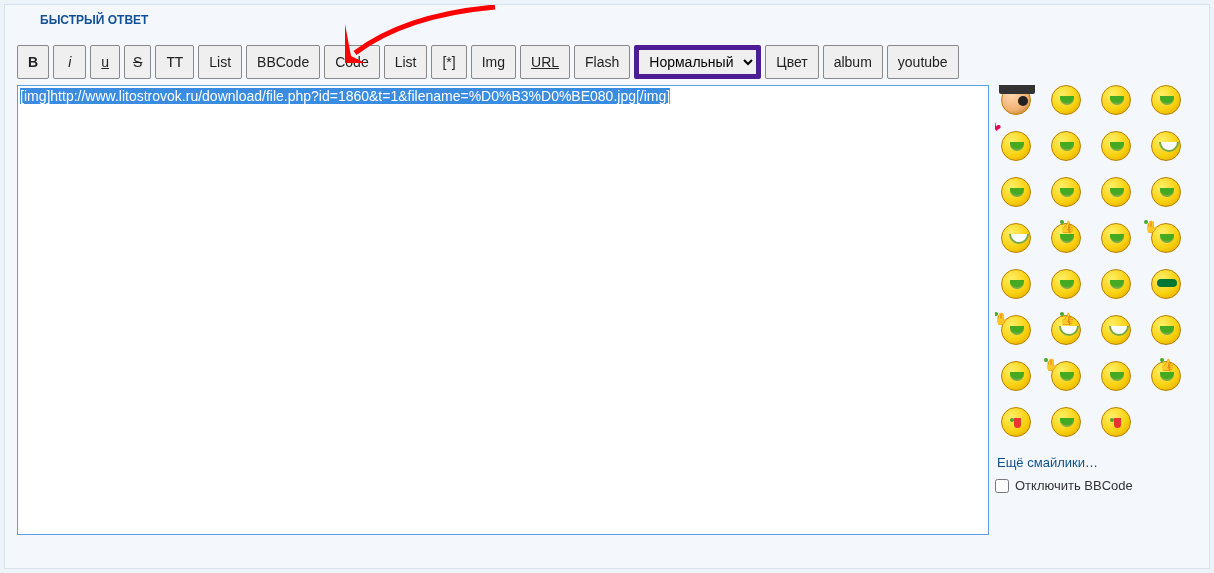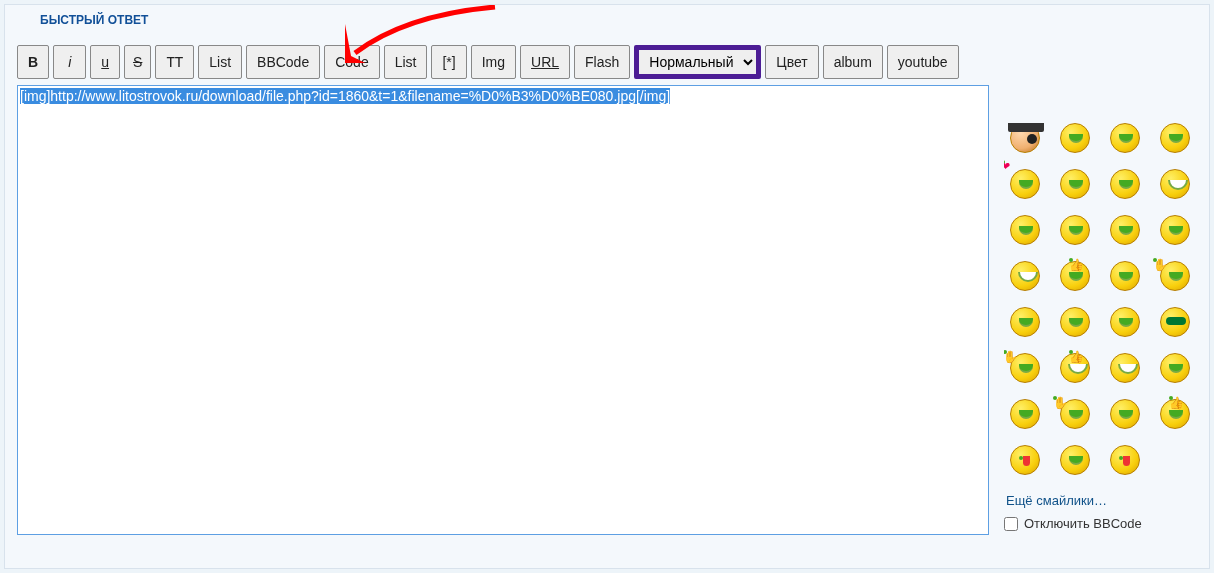--- a/index.html
+++ b/index.html
@@ -54,22 +54,22 @@
       background: #efefef;
       border: 5px solid #4c1d95;
       border-radius: 2px;
       font-family: "Lucida Grande", Verdana, sans-serif;
       font-size: 14px;
       padding: 3px 6px;
       cursor: pointer;
     }
     .main-row {
       display: flex;
-      gap: 15px;
-      align-items: flex-end;
+      gap: 6px;
+      align-items: flex-start;
     }
     .textarea-wrap {
       flex: 0 0 auto;
     }
     .editor {
       width: 972px;
       height: 450px;
       border: 1px solid #5d9fe3;
       outline: none;
       font-family: "Lucida Grande", Verdana, Helvetica, Arial, sans-serif;

